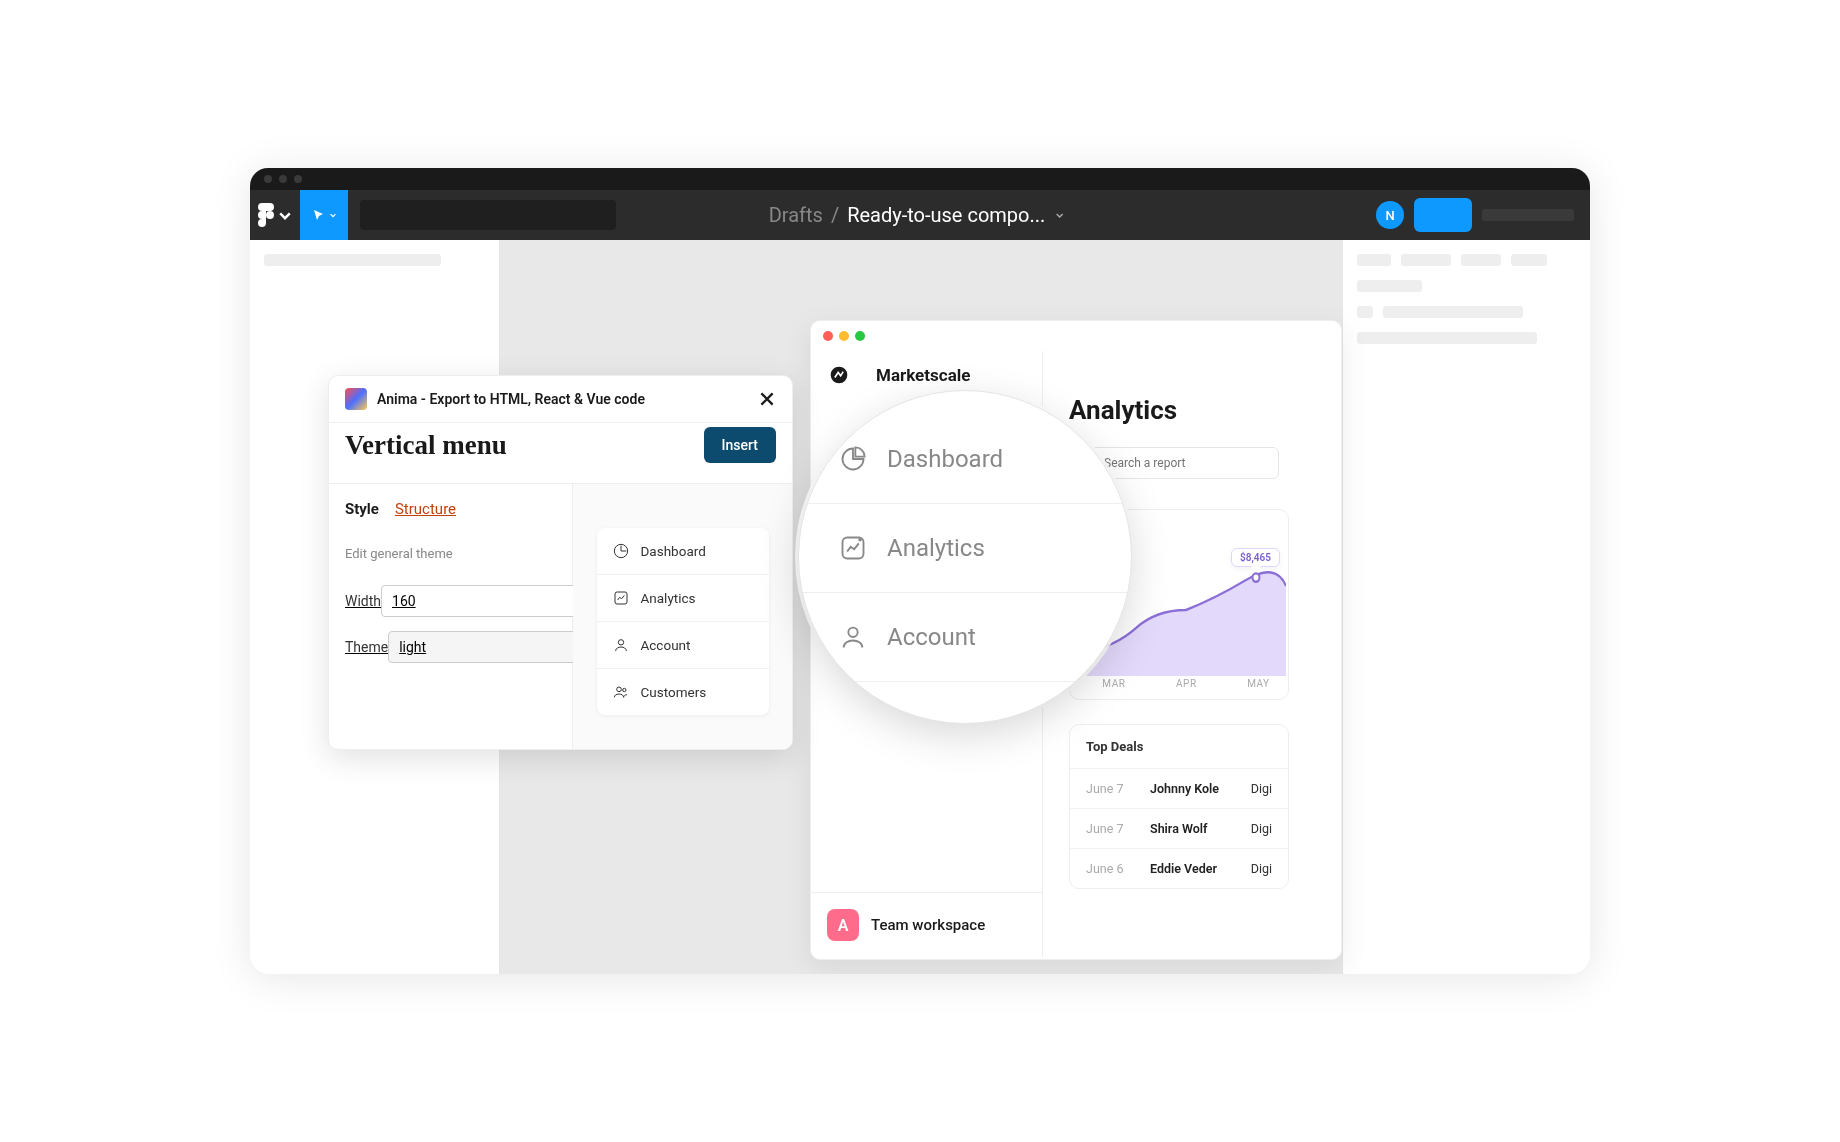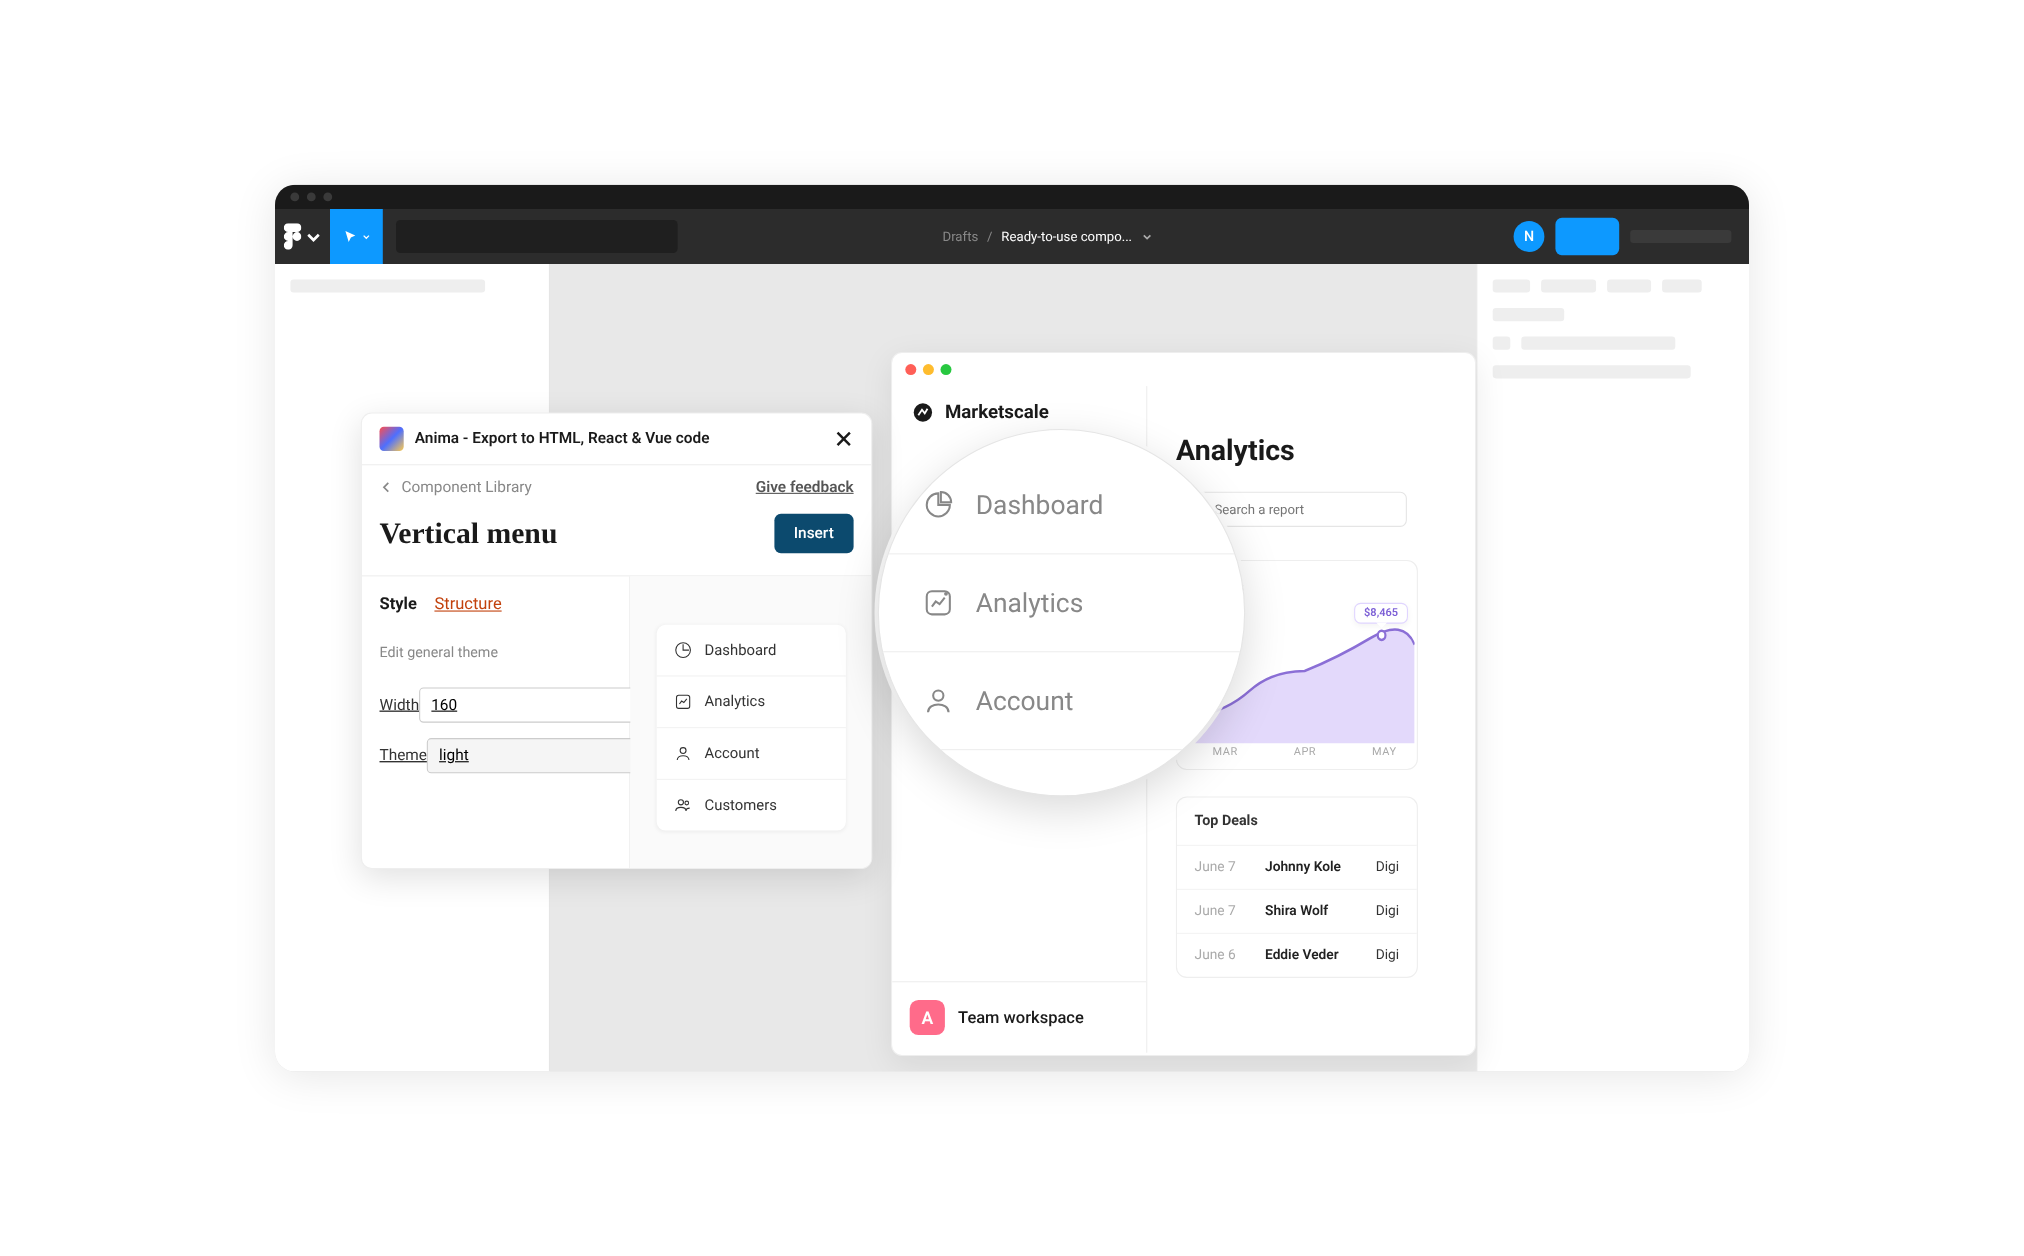--- a/index.html
+++ b/index.html
@@ -10,21 +10,21 @@
 
 .macos-bar { height: 22px; background: #1a1a1a; display: flex; align-items: center; padding-left: 14px; gap: 7px; }
 .macos-dot { width: 8px; height: 8px; border-radius: 50%; background: #3a3a3a; }
 
 .figma-toolbar { height: 50px; background: #2c2c2c; display: flex; align-items: center; position: relative; }
 .figma-logo-btn { width: 50px; height: 50px; display: flex; align-items: center; justify-content: center; gap: 3px; }
 .figma-logo-btn svg { width: 16px; height: 24px; }
 .chevron-small { width: 8px; height: 8px; }
 .move-tool-btn { width: 48px; height: 50px; background: #0d99ff; display: flex; align-items: center; justify-content: center; gap: 3px; }
 .toolbar-search { margin-left: 12px; width: 256px; height: 30px; background: #1f1f1f; border-radius: 4px; }
-.breadcrumb-center { position: absolute; left: 50%; transform: translateX(-50%); display: flex; align-items: center; gap: 8px; color: #fff; font-size: 12px; margin-left: 36px; }
+.breadcrumb-center { position: absolute; left: 50%; transform: translateX(-50%); display: flex; align-items: center; gap: 8px; color: #fff; font-size: 20px; }
 .breadcrumb-muted { color: #888; }
 .toolbar-right { margin-left: auto; display: flex; align-items: center; gap: 10px; padding-right: 16px; }
 .avatar-circle { width: 28px; height: 28px; border-radius: 50%; background: #0d99ff; color: #fff; display: flex; align-items: center; justify-content: center; font-size: 13px; font-weight: 500; }
 .share-btn { width: 58px; height: 34px; background: #0d99ff; border-radius: 6px; }
 .toolbar-ph { width: 92px; height: 12px; background: #3a3a3a; border-radius: 3px; }
 
 
 .canvas-area { position: absolute; top: 72px; left: 0; right: 0; bottom: 0; background: #e8e8e8; }
 
 
@@ -67,21 +67,21 @@
 .preview-item:last-child { border-bottom: none; }
 .preview-icon { width: 16px; height: 16px; flex-shrink: 0; }
 
 
 .app-window { position: absolute; top: 80px; left: 560px; width: 532px; height: 640px; background: #fff; border-radius: 10px; box-shadow: 0 8px 30px rgba(0,0,0,0.08); overflow: hidden; border: 1px solid #eee; }
 .app-traffic { display: flex; gap: 6px; padding: 10px 12px; }
 .t-dot { width: 10px; height: 10px; border-radius: 50%; }
 .t-red { background: #ff5f57; } .t-yellow { background: #febc2e; } .t-green { background: #28c840; }
 .app-body { display: flex; height: calc(100% - 32px); }
 .app-sidebar { width: 232px; border-right: 1px solid #eee; display: flex; flex-direction: column; }
-.brand-row { display: flex; align-items: center; gap: 10px; padding: 14px 18px 30px; }
+.brand-row { display: flex; align-items: center; gap: 27px; padding: 14px 18px 30px; }
 .brand-icon { width: 20px; height: 20px; }
 .brand-name { font-size: 17px; font-weight: 700; color: #1a1a1a; }
 .app-sidebar-spacer { flex: 1; }
 .workspace-row { display: flex; align-items: center; gap: 12px; padding: 16px; border-top: 1px solid #eee; }
 .workspace-avatar { width: 32px; height: 32px; border-radius: 8px; background: #ff6b8a; color: #fff; display: flex; align-items: center; justify-content: center; font-weight: 600; }
 .workspace-label { font-size: 15px; font-weight: 500; color: #1a1a1a; }
 
 .app-main { flex: 1; padding: 44px 0 0 26px; overflow: hidden; }
 .page-heading { font-size: 26px; font-weight: 700; color: #1a1a1a; margin-bottom: 22px; }
 .search-box { display: flex; align-items: flex-start; gap: 10px; border: 1px solid #e5e5e5; border-radius: 6px; padding: 8px 12px; width: 210px; margin-bottom: 30px; }
@@ -243,27 +243,20 @@
     </div>
 
     <div class="floating-panel">
       <div class="panel-header">
         <div class="panel-app-icon"></div>
         <div class="panel-title">Anima - Export to HTML, React &amp; Vue code</div>
         <svg class="panel-close" viewBox="0 0 16 16">
             <path d="M3 3l10 10M13 3L3 13" stroke="#1a1a1a" stroke-width="2"></path>
           </svg>
       </div>
-      <div class="panel-subheader">
-        <svg class="back-arrow" viewBox="0 0 12 12">
-            <path d="M8 2L4 6l4 4" stroke="#888" stroke-width="1.5" fill="none"></path>
-          </svg>
-        <span class="back-label">Component Library</span>
-        <span class="feedback-link">Give feedback</span>
-      </div>
       <div class="component-title-row">
         <div class="component-title">Vertical menu</div>
         <button class="insert-btn">Insert</button>
       </div>
       <div class="panel-body">
         <div class="panel-left">
           <div class="tab-row">
             <span class="tab-active">Style</span>
             <span class="tab-inactive">Structure</span>
           </div>

